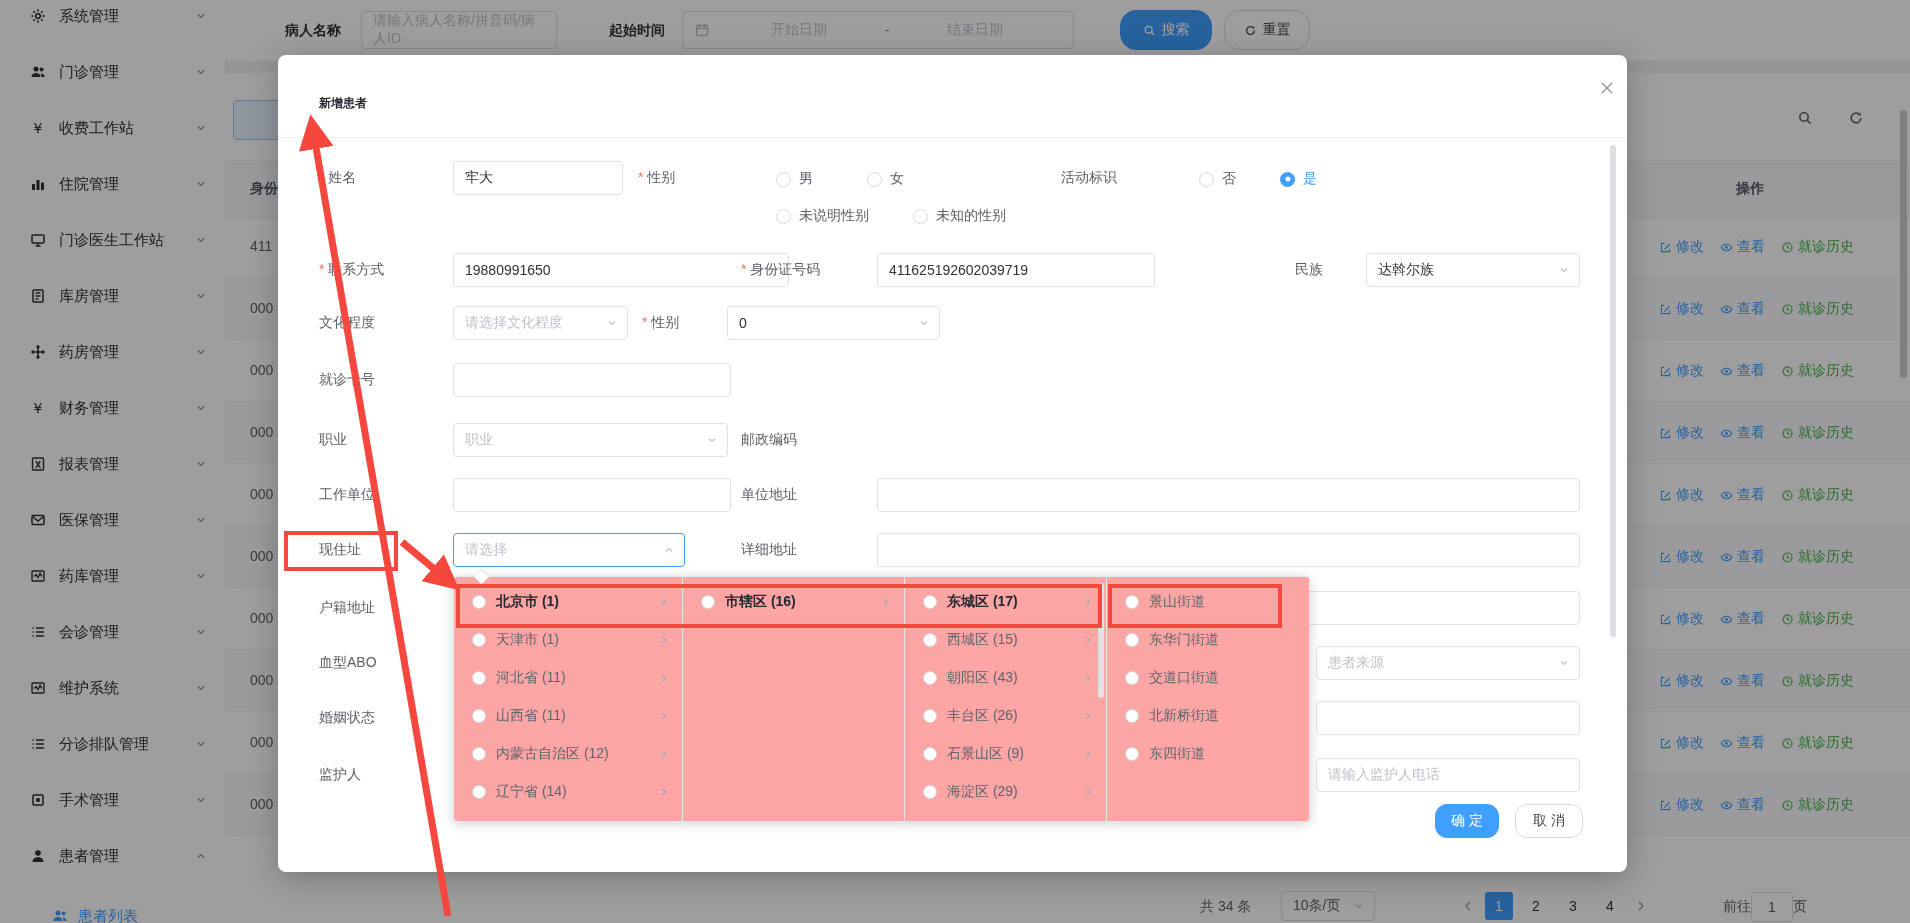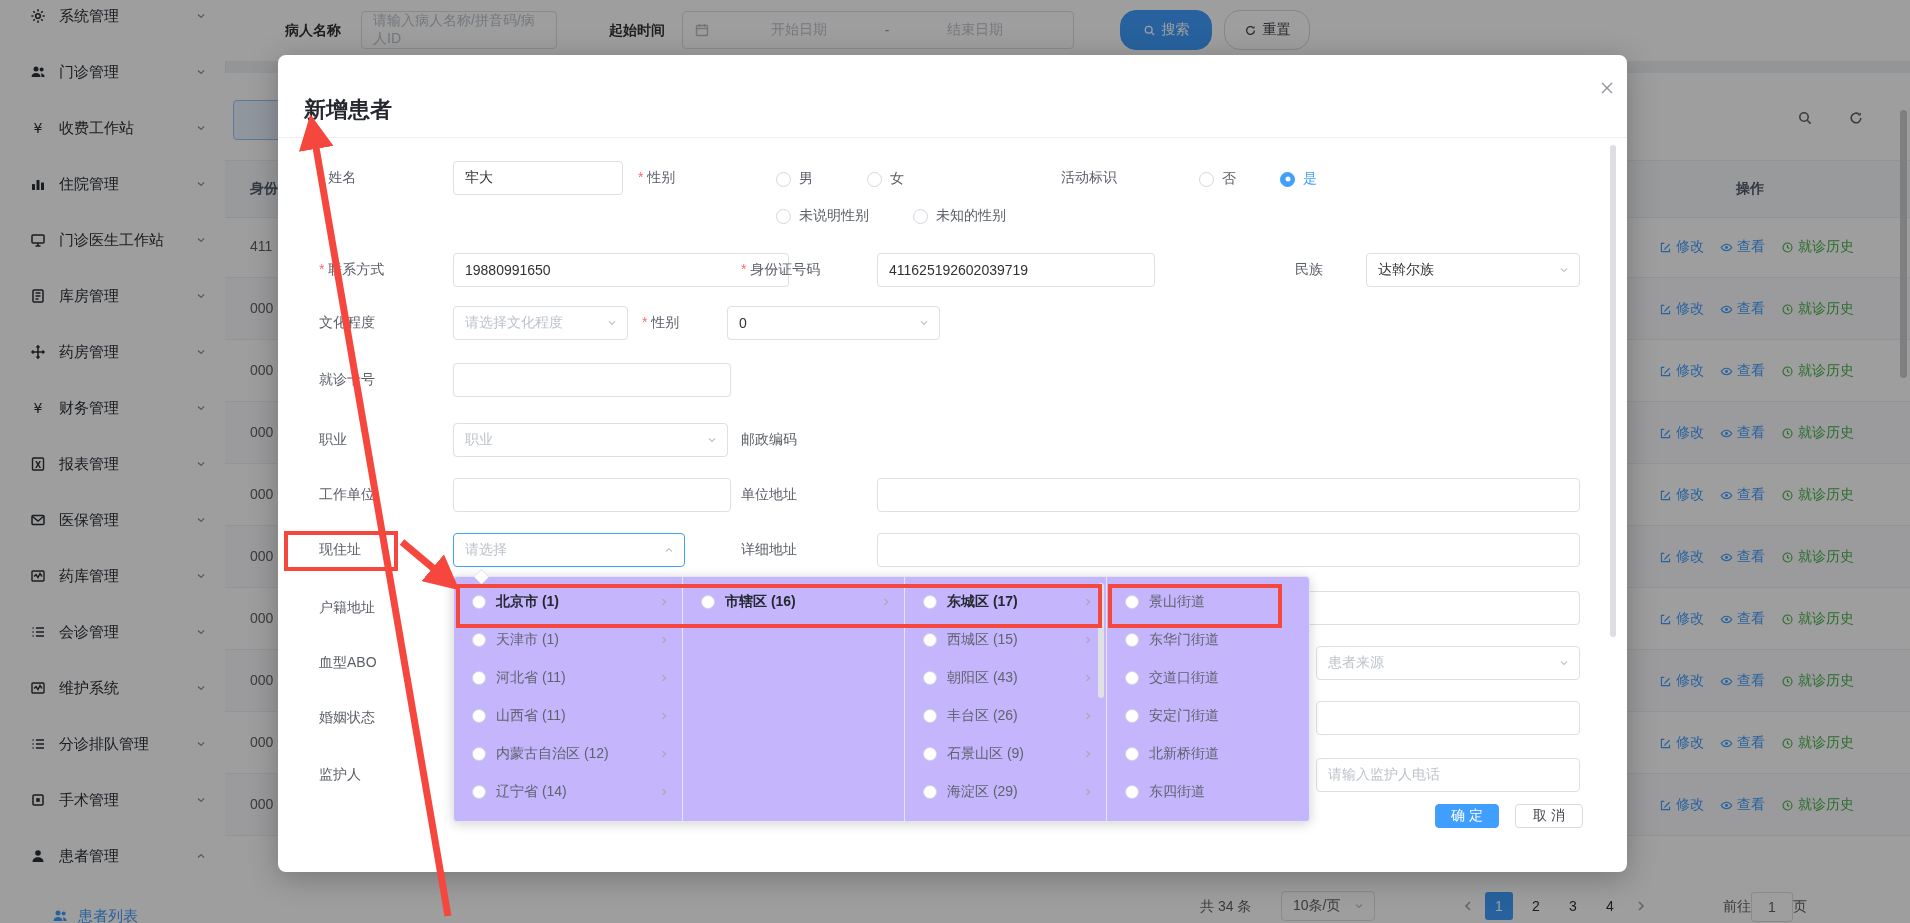--- a/index.html
+++ b/index.html
@@ -50,36 +50,36 @@
   .pg-btn{width:28px;height:28px;display:flex;align-items:center;justify-content:center;border-radius:3px;color:#303133;cursor:pointer}
   .pg-btn.active{background:#409eff;color:#fff}
   .pg-arrow{width:16px;height:16px;color:#a0a3a9}
   .pg-goto{position:absolute;left:1498px;top:819px;display:flex;align-items:center;gap:0;color:#606266}
   .pg-input{width:40px;height:28px;border:1px solid #dcdfe6;border-radius:3px;display:flex;align-items:center;justify-content:center;background:#fff}
   .page-scroll{position:absolute;right:3px;top:110px;width:7px;height:268px;background:#cdced2;border-radius:4px;z-index:1}
   
   .overlay{position:absolute;inset:0;background:rgba(0,0,0,.38);z-index:5}
   .modal{position:absolute;left:278px;top:55px;width:1349px;height:817px;background:#fff;border-radius:8px;
          box-shadow:0 6px 30px rgba(0,0,0,.25);z-index:10}
-  .m-title{position:absolute;left:26px;top:40px;font-size:22px;font-weight:bold;color:#25282e}
+  .m-title{position:absolute;left:41px;top:40px;font-size:12px;font-weight:bold;color:#25282e}
   .m-close{position:absolute;left:1321px;top:25px;width:16px;height:16px;color:#909399;cursor:pointer}
   .m-div{position:absolute;left:0;right:0;top:82px;border-top:1px solid #efefef}
   .lbl{position:absolute;font-size:14px;color:#5a5e66;white-space:nowrap}
   .req::before{content:"* ";color:#f56c6c}
   .f{height:34px}
   .f .val{white-space:nowrap;overflow:hidden}
   .radio-g{position:absolute;display:flex;align-items:center;gap:8px;white-space:nowrap;color:#5a5e66}
   .radio{width:15px;height:15px;border:1px solid #d3d7de;border-radius:50%;background:#fff;box-sizing:border-box;flex:none;position:relative}
   .radio.on{background:#409eff;border-color:#409eff}
   .radio.on::after{content:"";position:absolute;left:50%;top:50%;width:5px;height:5px;border-radius:50%;background:#fff;transform:translate(-50%,-50%)}
   .radio-g.sel{color:#409eff}
   .m-scroll{position:absolute;right:11px;top:90px;width:6px;height:492px;background:#dcdee2;border-radius:3px}
-  .footer-btn{height:24px;border-radius:4px}
+  .footer-btn{height:34px;border-radius:12px}
   
-  .cpanel{position:absolute;left:175px;top:521px;width:857px;height:246px;background:#c4b5fd;border:1px solid #e4e7ed;
+  .cpanel{position:absolute;left:175px;top:521px;width:857px;height:246px;background:#fca5a5;border:1px solid #e4e7ed;
           border-radius:4px;box-shadow:0 2px 12px rgba(0,0,0,.18);box-sizing:border-box;z-index:20}
   .caret{position:absolute;left:22px;top:-6px;width:10px;height:10px;background:#fff;border-left:1px solid #e4e7ed;border-top:1px solid #e4e7ed;transform:rotate(45deg)}
   .ccol{position:absolute;top:0;bottom:0;border-right:1px solid #e4e7ed;padding-top:6px;box-sizing:border-box;overflow:hidden}
   .ccol:last-of-type{border-right:none}
   .c-item{height:38px;display:flex;align-items:center;gap:10px;padding:0 12px 0 18px;color:#5f646c;cursor:pointer;white-space:nowrap}
   .c-item .radio{width:14px;height:14px}
   .c-item .chev{margin-left:auto;width:12px;height:12px;color:#a8abb2}
   .c-item.active{font-weight:bold;color:#24292f}
   .c-scroll{position:absolute;left:644px;top:6px;width:6px;height:115px;background:#dfe1e5;border-radius:3px}
   
@@ -1065,25 +1065,20 @@
             <span>东华门街道</span>
 
           </div>
 
           <div class="c-item">
             <span class="radio"></span>
             <span>交道口街道</span>
 
           </div>
 
-          <div class="c-item">
-            <span class="radio"></span>
-            <span>安定门街道</span>
-
-          </div>
 
           <div class="c-item">
             <span class="radio"></span>
             <span>北新桥街道</span>
 
           </div>
 
           <div class="c-item">
             <span class="radio"></span>
             <span>东四街道</span>

